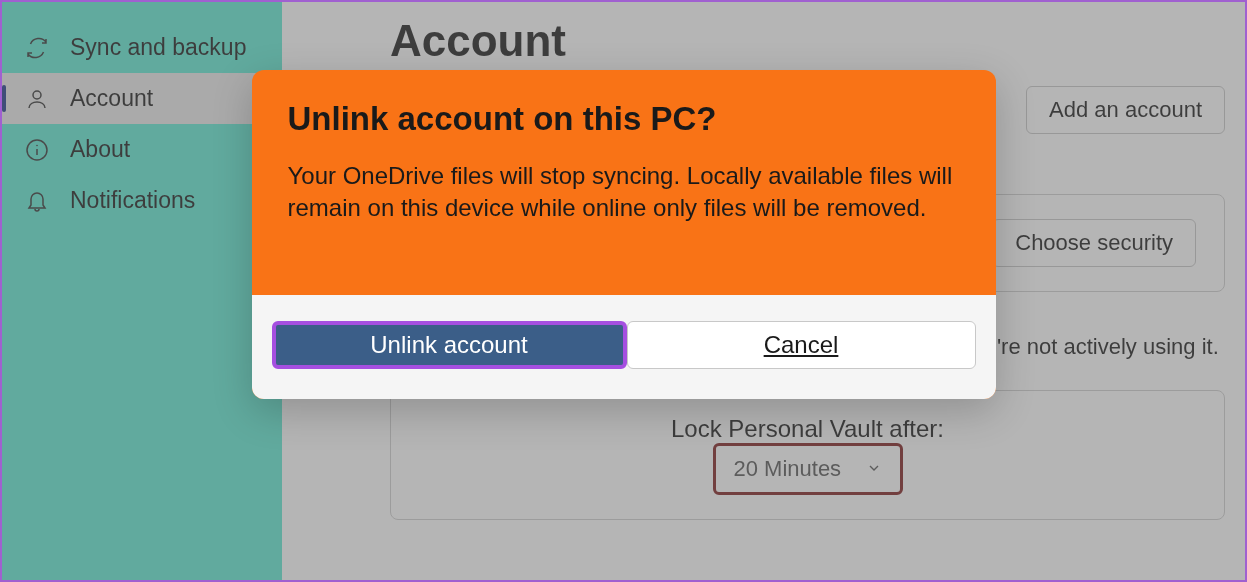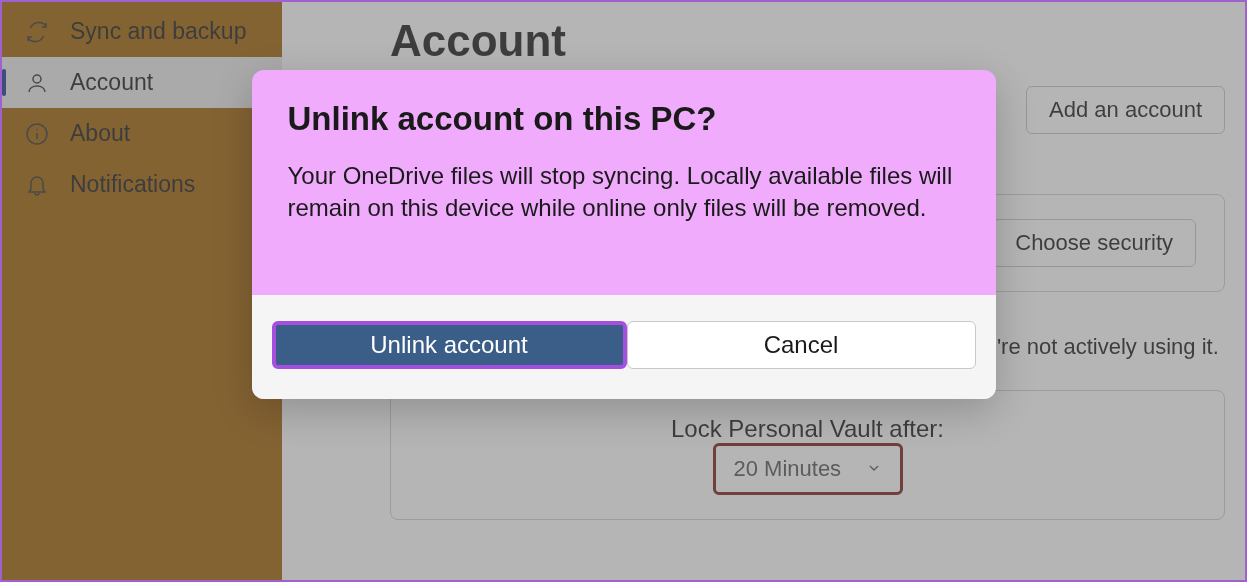--- a/index.html
+++ b/index.html
@@ -16,22 +16,22 @@
       overflow: hidden;
       border: 2px solid #a060d0;
     }
     .app {
       display: flex;
       width: 100%;
       height: 100%;
     }
     .sidebar {
       width: 280px;
-      background: #a16207;
-      padding-top: 4px;
+      background: #5eead4;
+      padding-top: 20px;
       flex-shrink: 0;
     }
     .sidebar-item {
       display: flex;
       align-items: center;
       gap: 20px;
       padding: 12px 22px;
       font-size: 23px;
       color: #1a1a1a;
       cursor: pointer;
@@ -141,21 +141,21 @@
     .overlay {
       position: absolute;
       inset: 0;
       background: rgba(100, 100, 100, 0.48);
       display: flex;
       align-items: flex-start;
       justify-content: center;
     }
     .dialog {
       width: 744px;
-      background: #f0abfc;
+      background: #f97316;
       border-radius: 12px;
       margin-top: 68px;
       box-shadow: 0 12px 40px rgba(0,0,0,0.2);
       overflow: hidden;
     }
     .dialog-body {
       padding: 30px 36px 70px 36px;
     }
     .dialog-title {
       font-size: 33px;
@@ -188,20 +188,21 @@
     .btn-cancel {
       flex: 1;
       background: #fff;
       border: 1px solid #c8c8c8;
       border-radius: 6px;
       padding: 8px 12px;
       font-size: 24px;
       color: #1a1a1a;
       cursor: pointer;
       text-align: center;
+      text-decoration: underline;
     }
   </style>
 </head>
 <body>
 
 <div class="app">
 
   <nav class="sidebar">
     <div class="sidebar-item">
       <span class="icon">

